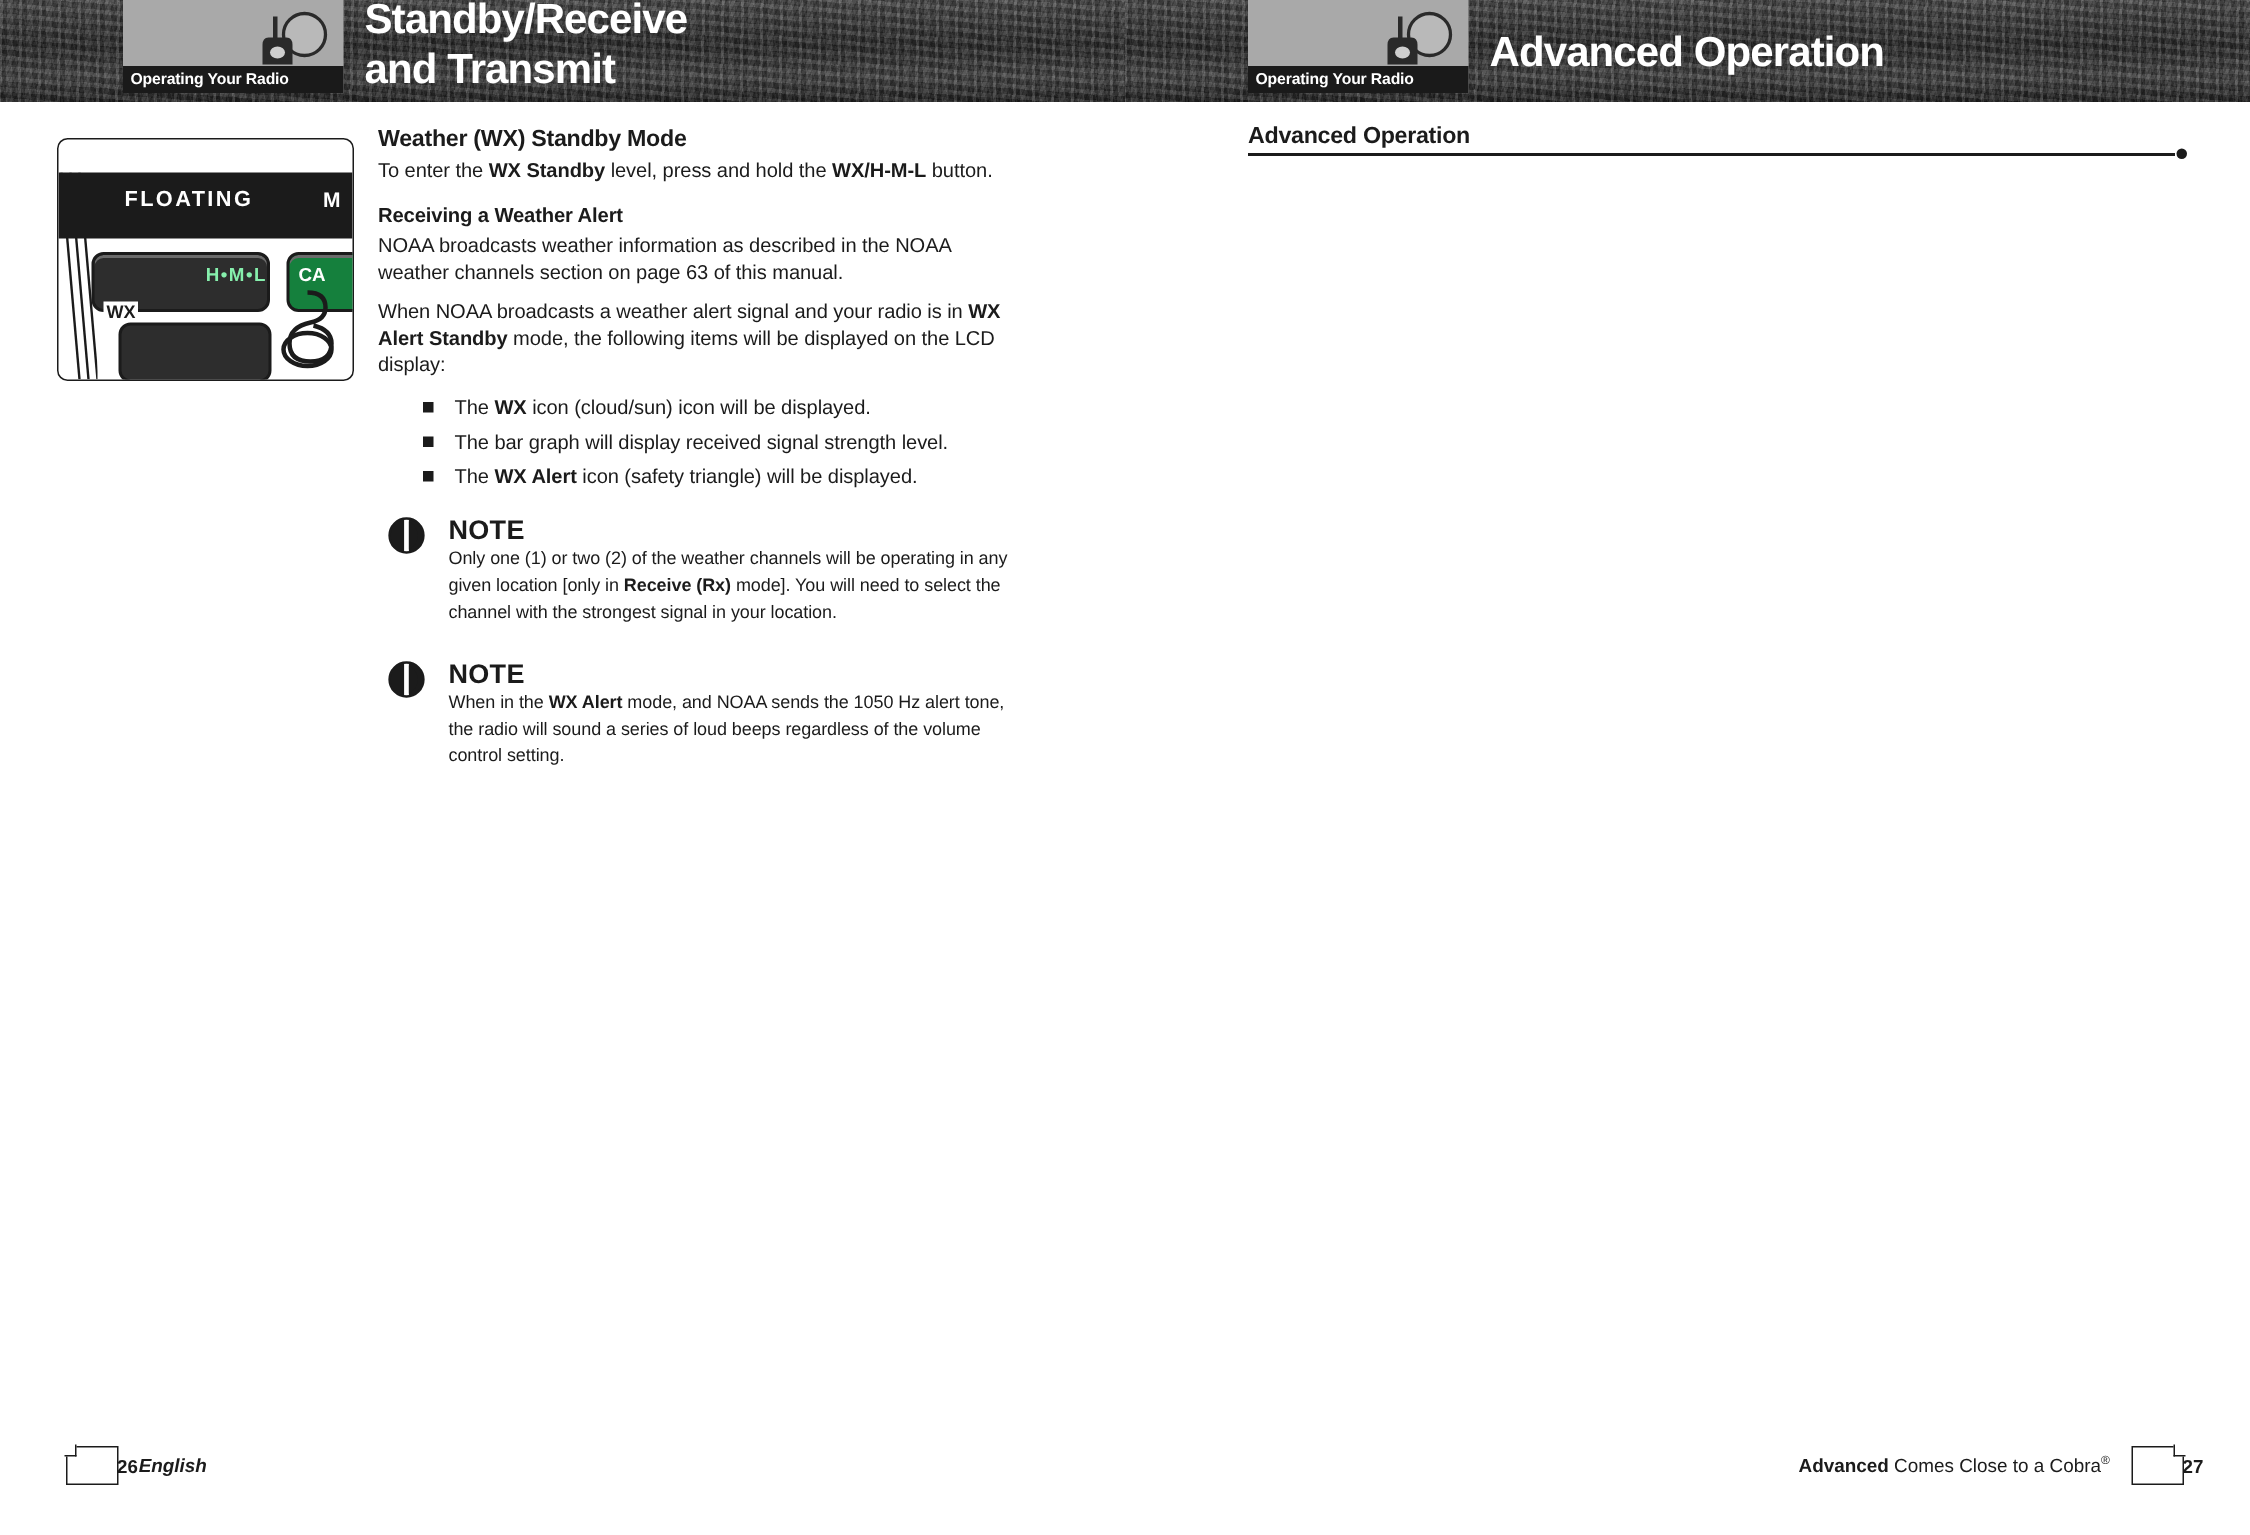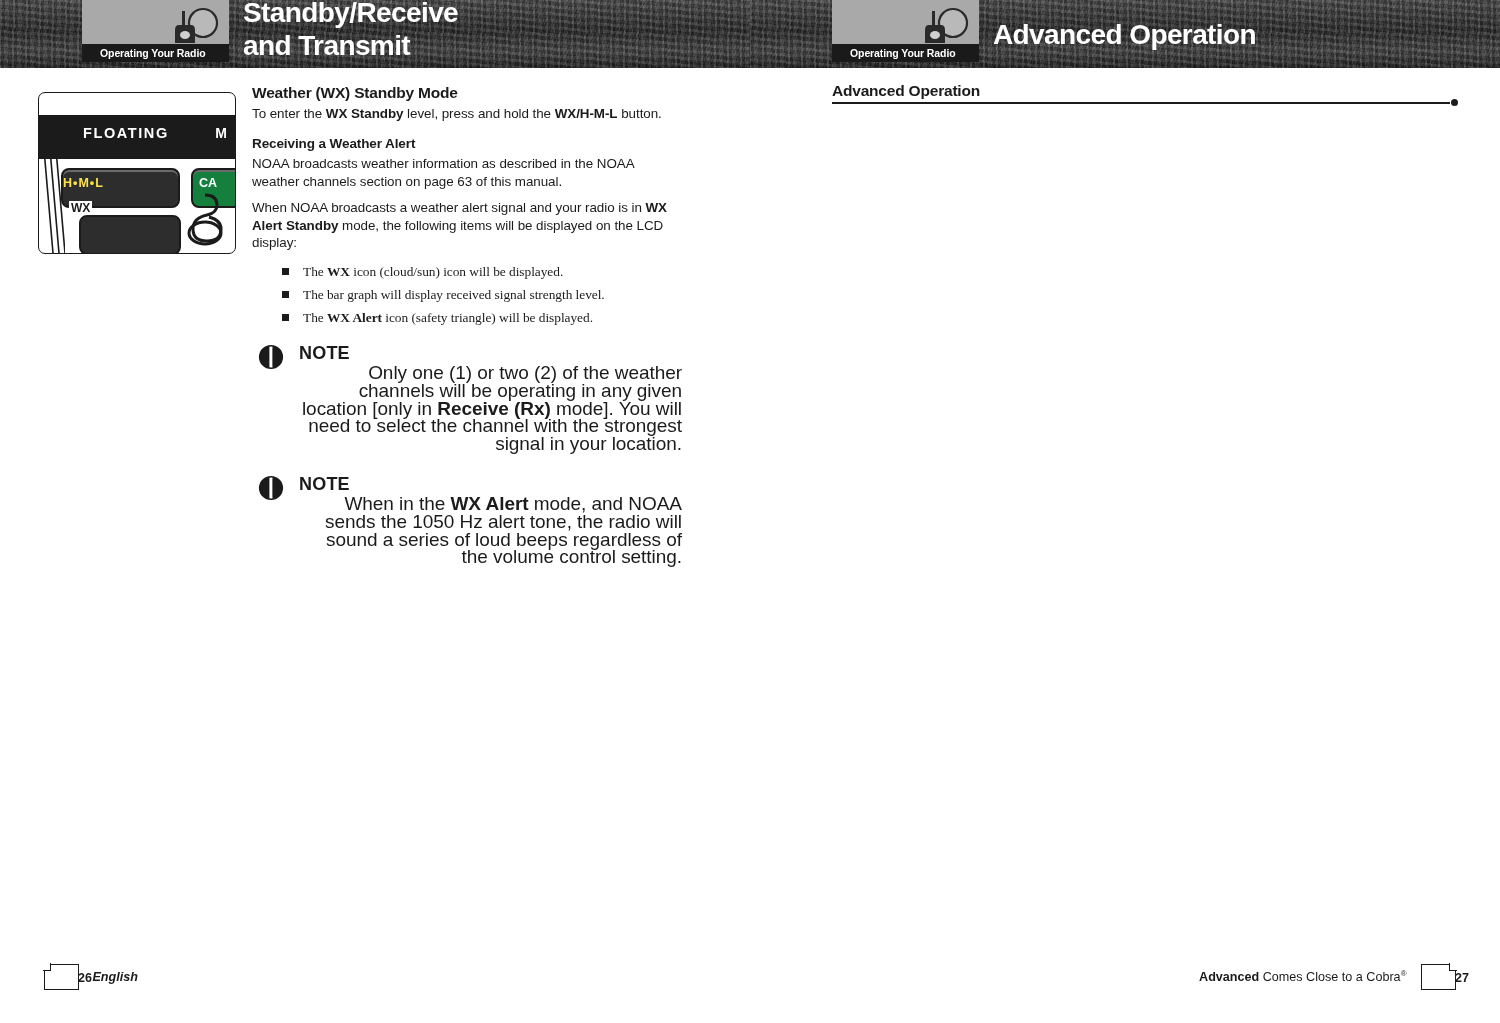--- a/index.html
+++ b/index.html
@@ -32,21 +32,21 @@
       repeating-linear-gradient(77deg, rgba(255,255,255,.06) 0 1px, transparent 1px 4px),
       repeating-linear-gradient(-63deg, rgba(0,0,0,.18) 0 1px, transparent 1px 3px),
       repeating-linear-gradient(12deg, rgba(255,255,255,.05) 0 2px, transparent 2px 6px);
     opacity:.9;
   }
   
   .tab{position:absolute;top:0;left:82px;width:147px;height:62px;background:#a9a9a9;}
   .tab .radio-ic{position:absolute;right:4px;top:6px;width:60px;height:40px;}
   .tab .tablabel{
     position:absolute;left:0;bottom:0;width:147px;height:18px;background:#1a1a1a;
-    color:#fff;font-size:10.5px;font-weight:bold;line-height:18px;padding-left:18px;
+    color:#fff;font-size:10.5px;font-weight:bold;line-height:18px;padding-left:5px;
     box-sizing:border-box;letter-spacing:-.1px;white-space:nowrap;
   }
   .chaptertitle{
     position:absolute;left:243px;top:-4px;width:490px;
     color:#ffffff;font-weight:bold;font-size:28px;line-height:33px;
     letter-spacing:-.6px;
   }
   .chaptertitle.single{top:18px;}
 
   
@@ -58,51 +58,51 @@
   .rule-head .txt{font-size:15.5px;font-weight:bold;letter-spacing:-.2px;display:block;padding-bottom:2px;}
   .rule-head .line{display:block;height:2px;background:#1b1b1b;width:618px;}
   .rule-head .dot{position:absolute;right:-8px;bottom:-2px;width:7px;height:7px;border-radius:50%;background:#1b1b1b;}
 
   h3.sub{font-size:13.5px;font-weight:bold;margin:14px 0 4px 0;letter-spacing:-.1px;}
   p.body{font-size:13.4px;line-height:17.4px;margin:0 0 9px 0;letter-spacing:-.05px;}
   p.body b{font-weight:bold;}
 
   ul.bullets{list-style:none;margin:4px 0 10px 0;padding:0 0 0 30px;}
   ul.bullets li{
-    font-size:13.4px;line-height:23px;position:relative;padding-left:21px;letter-spacing:-.05px;font-family:Liberation Serif, serif;
+    font-size:13.4px;line-height:23px;position:relative;padding-left:21px;letter-spacing:-.05px;
   }
   ul.bullets li:before{
     content:"";position:absolute;left:0;top:8px;width:7px;height:7px;background:#1b1b1b;
   }
 
   
   .note{position:relative;padding-left:47px;margin:14px 0 6px 0;}
   .note .ic{position:absolute;left:6px;top:1px;width:26px;height:26px;}
   .note .ttl{font-size:18px;font-weight:bold;letter-spacing:.2px;margin-bottom:0px;}
-  .note p{font-size:19px;line-height:17.6px;margin:0;letter-spacing:-.05px;text-align:right;}
+  .note p{font-size:12px;line-height:17.6px;margin:0;letter-spacing:-.05px;}
 
   
   .illo{position:absolute;background:#fff;border:1.4px solid #1b1b1b;border-radius:7px;overflow:hidden;}
 
   
   .radio-illo{left:38px;top:92px;width:196px;height:160px;}
   .radio-illo .topbar{
     position:absolute;left:0;top:22px;width:100%;height:44px;background:#1b1b1b;
   }
   .radio-illo .floating{
     position:absolute;left:44px;top:32px;color:#fff;font-size:14.5px;font-weight:bold;
     letter-spacing:1.6px;
   }
   .radio-illo .mtxt{position:absolute;right:8px;top:32px;color:#fff;font-size:14px;font-weight:bold;}
   .radio-illo .btn-hml{
     position:absolute;left:22px;top:75px;width:115px;height:36px;background:#2d2d2d;
     border:2.5px solid #1b1b1b;border-radius:8px;box-shadow:inset 0 2px 0 #6b6b6b;
   }
   .radio-illo .btn-hml .lbl{
-    position:absolute;left:0;right:0;top:6px;text-align:left;color:#fde047;font-size:12.5px;font-weight:bold;
+    position:absolute;left:0;right:0;top:6px;text-align:right;color:#86efac;font-size:12.5px;font-weight:bold;
     letter-spacing:1px;
   }
   .radio-illo .wxlbl{position:absolute;left:30px;top:108px;color:#1b1b1b;font-size:12px;font-weight:bold;background:#fff;padding:0 2px;}
   .radio-illo .btn-ca{
     position:absolute;left:152px;top:75px;width:58px;height:36px;background:#15803d;
     border:2.5px solid #1b1b1b;border-radius:8px;box-shadow:inset 0 2px 0 #6b6b6b;
   }
   .radio-illo .btn-ca .lbl{position:absolute;left:6px;top:6px;color:#fff;font-size:12.5px;font-weight:bold;}
   .radio-illo .btn-lo{
     position:absolute;left:40px;top:122px;width:98px;height:36px;background:#2d2d2d;

